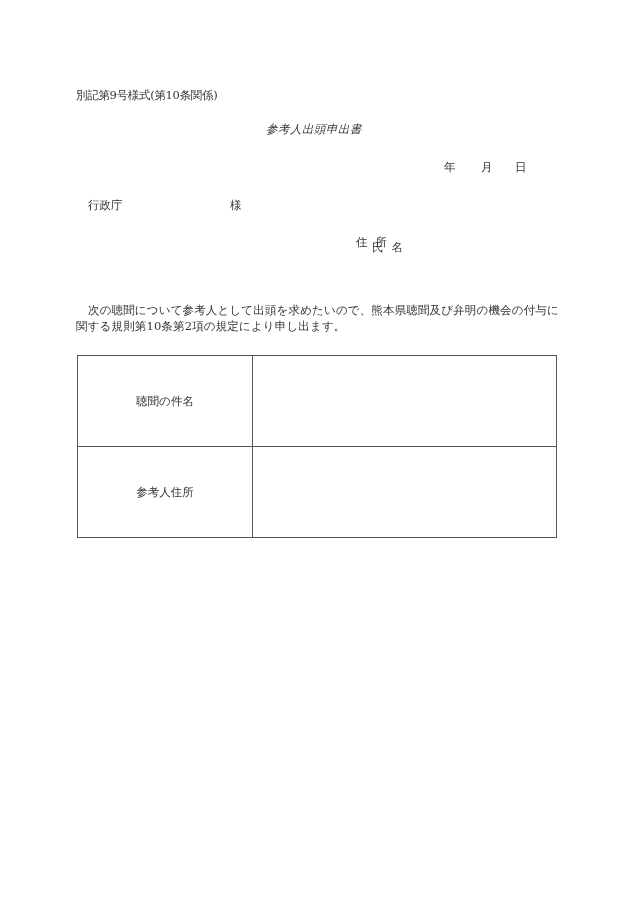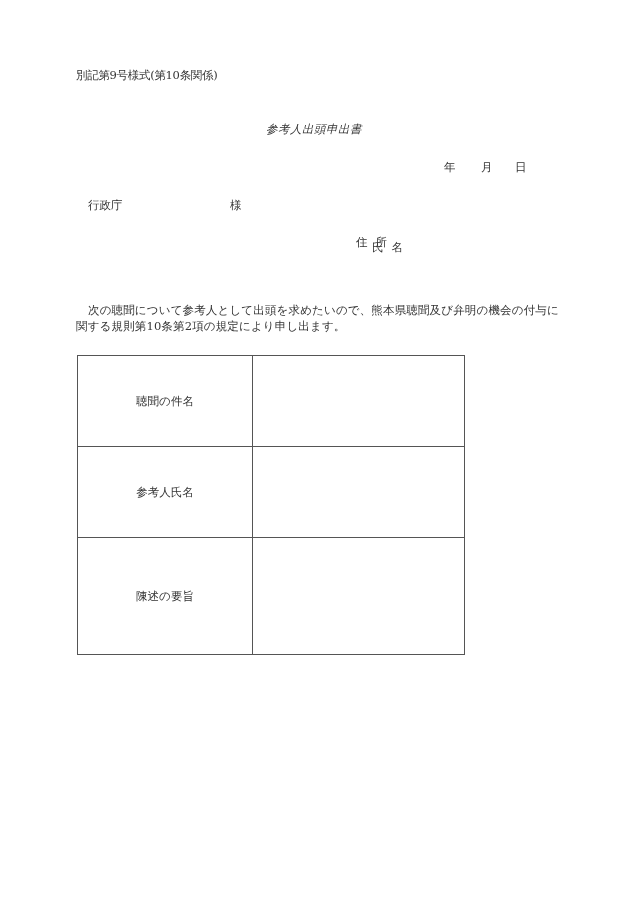--- a/index.html
+++ b/index.html
@@ -10,21 +10,21 @@
     body {
       width: 630px;
       height: 915px;
       position: relative;
       overflow: hidden;
       font-family: "DejaVu Serif", "Liberation Serif", serif;
       color: #333333;
       font-size: 11.5px;
     }
     .abs { position: absolute; white-space: nowrap; }
-    .form-label { left: 76px; top: 68px; letter-spacing: -0.3px; }
+    .form-label { left: 76px; top: 88px; letter-spacing: -0.3px; }
     .doc-title { left: 266px; top: 122px; letter-spacing: 0.5px; font-style: italic; }
     .date-row { top: 160px; }
     .date-year { left: 444px; }
     .date-month { left: 481px; }
     .date-day { left: 515px; }
     .addressee { left: 88px; top: 198px; font-family: Liberation Serif, serif; }
     .honorific { left: 230px; top: 198px; }
     .addr-label { left: 356px; top: 235px; letter-spacing: 8px; }
     .name-label { left: 372px; top: 240px; letter-spacing: 8px; text-align: right; }
     .body-text {
@@ -32,21 +32,21 @@
       width: 484px;
       white-space: normal;
       line-height: 16px;
       text-indent: 12px;
       letter-spacing: 0.15px;
     }
     table.form-table {
       position: absolute;
       left: 77px;
       top: 355px;
-      width: 388px;
+      width: 480px;
       border-collapse: collapse;
       table-layout: fixed;
     }
     table.form-table td {
       border: 1px solid #555555;
       padding: 0;
     }
     td.label-cell {
       width: 174px;
       text-align: center;
@@ -99,27 +99,21 @@
   <div class="abs body-text">次の聴聞について参考人として出頭を求めたいので、熊本県聴聞及び弁明の機会の付与に関する規則第10条第2項の規定により申し出ます。</div>
 
   <table class="form-table">
     <tbody>
       <tr class="r1">
         <td class="label-cell">聴聞の件名</td>
         <td class="value-cell">
           <textarea class="value-input" style=""></textarea>
         </td>
       </tr>
-      <tr class="r3">
-        <td class="label-cell">参考人氏名</td>
-        <td class="value-cell">
-          <textarea class="value-input" style=""></textarea>
-        </td>
-      </tr>
-      <tr class="r4">
-        <td class="label-cell">陳述の要旨</td>
+      <tr class="r2">
+        <td class="label-cell">参考人住所</td>
         <td class="value-cell">
           <textarea class="value-input" style=""></textarea>
         </td>
       </tr>
     </tbody>
   </table>
 </div>
 
 </body></html>

